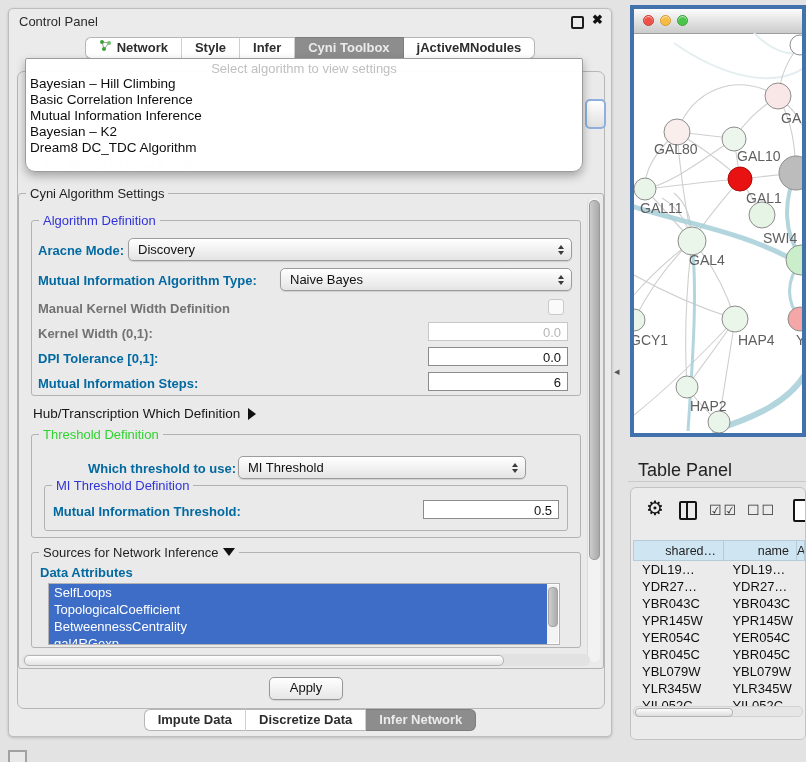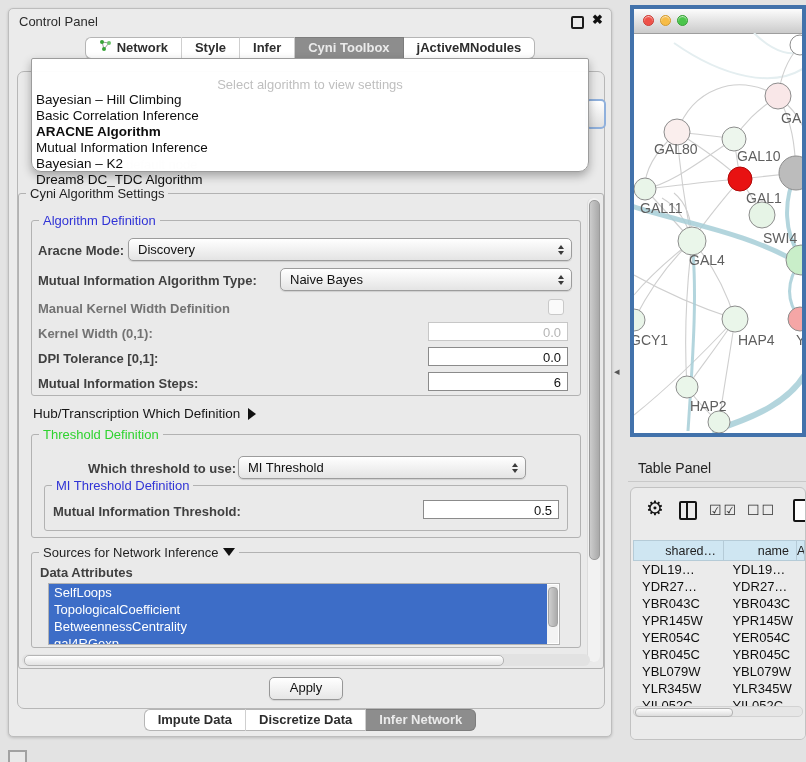--- a/index.html
+++ b/index.html
@@ -21,31 +21,31 @@
        font-size:13px;font-weight:bold;color:#2d2d2d;display:flex;align-items:center;gap:5px;cursor:default}
   .tab:first-child{border-left:1px solid #b5b5b5;border-radius:6px 0 0 6px}
   .tab:last-child{border-right:1px solid #b5b5b5;border-radius:0 6px 6px 0}
   .tab.selected{background:#8d8d8d;color:#ebebeb;border-color:#7d7d7d}
 
   #settings-panel{position:absolute;left:8px;top:62px;width:586px;height:636px;background:#eaeaea;border:1px solid #b7b7b7;border-radius:7px;z-index:1}
 
   #ghost-combo{position:absolute;left:36px;top:148px;font-size:13px;color:#c3c3c3;z-index:2}
   #combo-fragment{position:absolute;left:576px;top:90px;width:17px;height:26px;border:2px solid #8fb0dc;border-radius:5px;background:linear-gradient(#ffffff,#e0e0e0);z-index:3}
 
-  #algo-popup{position:absolute;left:22px;top:49px;width:558px;height:114px;background:rgba(255,255,255,.97);
-      border:1px solid #9c9c9c;border-radius:2px 2px 10px 10px;box-shadow:0 4px 10px rgba(0,0,0,.3);z-index:20;padding-top:18px;box-sizing:border-box}
+  #algo-popup{position:absolute;left:16px;top:49px;width:558px;height:114px;background:rgba(255,255,255,.97);
+      border:1px solid #9c9c9c;border-radius:2px 2px 10px 10px;box-shadow:0 4px 10px rgba(0,0,0,.3);z-index:20;padding-top:2px;box-sizing:border-box}
   .popup-placeholder{text-align:center;color:#bfbfbf;font-size:13px;height:15px;line-height:15px}
   .popup-item{font-size:13.5px;color:#0d0d0d;height:16px;line-height:16px;padding-left:4px;white-space:nowrap}
   .popup-item.bold{font-weight:bold}
 
   
   .group{position:absolute;border:1px solid #b2b2b2;border-radius:3px;box-sizing:border-box}
   .group-title{position:absolute;top:-8px;left:7px;background:#eaeaea;padding:0 4px;font-size:13px;white-space:nowrap}
   .t-blue{color:#3134d6}.t-green{color:#2fd32f}.t-dark{color:#1f1f1f}
-  .lbl{position:absolute;font-size:13px;font-weight:bold;color:#404040;white-space:nowrap}
+  .lbl{position:absolute;font-size:13px;font-weight:bold;color:#0369a1;white-space:nowrap}
   .lbl.gray{color:#737373}
 
   .combo{position:absolute;height:23px;border:1px solid #9c9c9c;border-radius:5px;background:linear-gradient(#ffffff,#e4e4e4);
       display:flex;align-items:center;box-sizing:border-box;box-shadow:0 1px 1px rgba(0,0,0,.12)}
   .combo-text{flex:1;font-size:13px;color:#111;padding-left:9px;white-space:nowrap;overflow:hidden}
   .combo-arrows{width:16px;display:flex;flex-direction:column;align-items:center;gap:2px;padding-right:2px}
   .arr-up{width:0;height:0;border-left:3px solid transparent;border-right:3px solid transparent;border-bottom:4px solid #3a3a3a}
   .arr-down{width:0;height:0;border-left:3px solid transparent;border-right:3px solid transparent;border-top:4px solid #3a3a3a}
 
   .tfield{position:absolute;height:19px;background:#fff;border:1px solid #8b8b8b;font-size:13px;color:#111;
@@ -82,21 +82,21 @@
   #divider-grip{position:absolute;left:614px;top:365px;font-size:11px;color:#555}
 
   #network-window{position:absolute;left:630px;top:5px;width:176px;height:432px;border:4px solid #4272ab;background:#fff;box-sizing:border-box;overflow:hidden}
   #nw-titlebar{height:24px;background:linear-gradient(#fcfcfc,#cbcbcb);border-bottom:1px solid #9e9e9e;position:relative}
   .light{position:absolute;top:6px;width:11px;height:11px;border-radius:50%;box-shadow:inset 0 1px 1px rgba(255,255,255,.7)}
   .light.red{left:9px;background:#ef5148;border:1px solid #ca3b33;box-sizing:border-box}
   .light.yellow{left:26px;background:#f7bc45;border:1px solid #d29a2e;box-sizing:border-box}
   .light.green{left:43px;background:#4ac54a;border:1px solid #35a035;box-sizing:border-box}
   #net-canvas{position:absolute;left:0;top:24px;width:168px;height:400px}
 
-  #table-label{position:absolute;left:628px;top:455px;width:178px;height:26px;border-bottom:1px solid #c9c9c9;font-size:14px;color:#222}
+  #table-label{position:absolute;left:628px;top:455px;width:178px;height:26px;border-bottom:1px solid #c9c9c9;font-size:18px;color:#222}
   #table-label span{position:absolute;left:10px;top:5px}
 
   #table-window{position:absolute;left:630px;top:487px;width:176px;height:253px;background:#ebebeb;border:1px solid #c2c2c2;border-radius:6px;overflow:hidden;box-sizing:border-box}
   .gear-icon{position:absolute;left:15px;top:8px;font-size:20px;color:#141414}
   .colicon{position:absolute;left:48px;top:13px;width:14px;height:15px;border:2px solid #141414;border-radius:2px}
   .colicon::after{content:"";position:absolute;left:5px;top:0;bottom:0;width:2px;background:#141414}
   .checkpair{position:absolute;top:14px;font-size:14px;color:#2e2e2e;letter-spacing:2px}
   #checks{left:78px}
   #unchecks{left:116px}
   .pdoc-icon{position:absolute;left:162px;top:11px;width:16px;height:19px;border:2px solid #141414;border-radius:2px;background:#fff}
@@ -154,21 +154,20 @@
   <div id="settings-panel"></div>
 
   <div id="ghost-combo">gal-filtered.sif default node</div>
   <div id="combo-fragment"></div>
 
   <div id="algo-popup">
     <div class="popup-placeholder">Select algorithm to view settings</div>
     <div id="algo-popup-list">
         <div class="popup-item">Bayesian – Hill Climbing</div>
         <div class="popup-item">Basic Correlation Inference</div>
-        <div class="popup-item bold">ARACNE Algorithm</div>
         <div class="popup-item">Mutual Information Inference</div>
         <div class="popup-item">Bayesian – K2</div>
         <div class="popup-item">Dream8 DC_TDC Algorithm</div>
       </div>
   </div>
 
   <div class="group" id="cyni-group">
     <span class="group-title t-dark">Cyni Algorithm Settings</span>
 
     <div class="group" id="algo-group">

